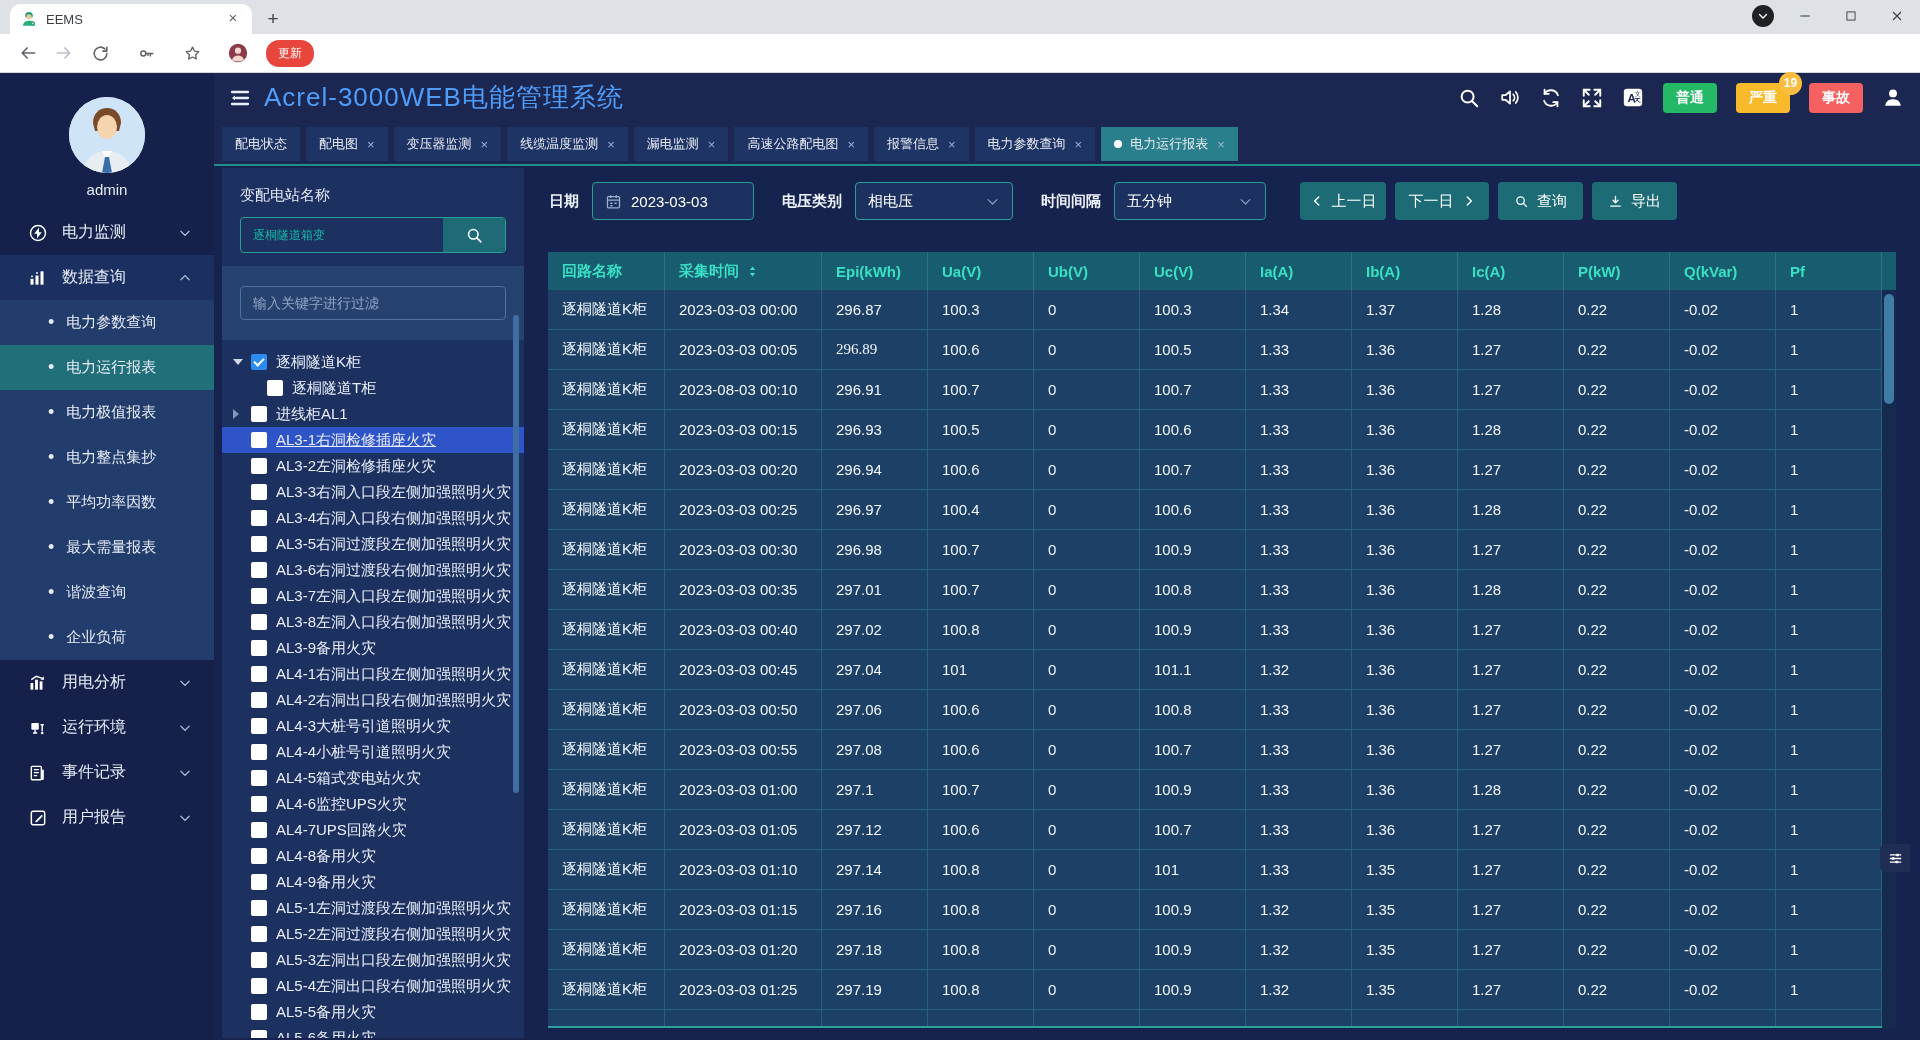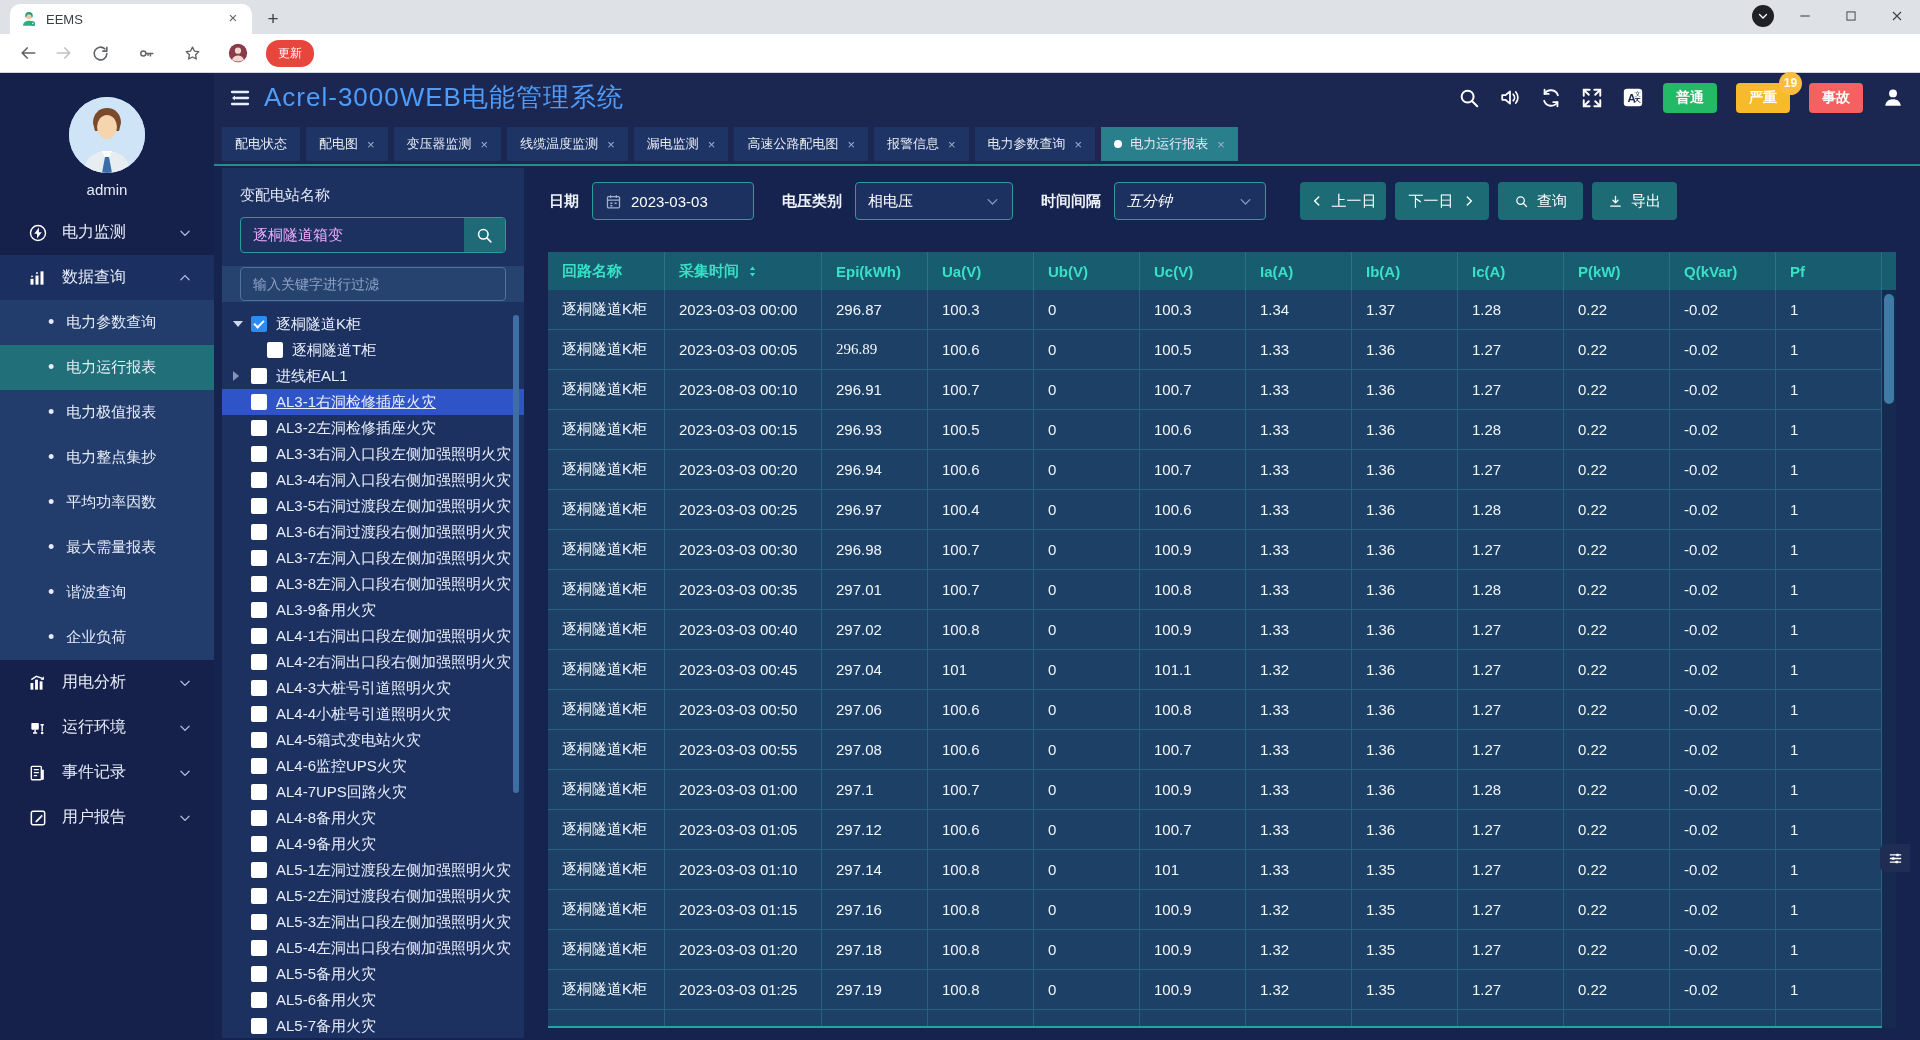--- a/index.html
+++ b/index.html
@@ -56,23 +56,23 @@
   .wtab .tclose { margin-left:9px; color:#9fb0d0; font-size:13px; }
   .wtab.active { background:#2a7f8c; }
   .wtab .dot { width:8px; height:8px; border-radius:50%; background:#fff; margin-right:8px; }
 
   .content { position:relative; height:872px; }
 
   
   .tree-panel { position:absolute; left:8px; top:2px; width:302px; height:870px; background:#1d3161; overflow:hidden; }
   .tp-label { margin:18px 18px 0; color:#e3e9f6; font-size:15px; }
   .tp-search { margin:12px 18px 0; height:36px; display:flex; border:1px solid #2a9d96; border-radius:4px; overflow:hidden; }
-  .tp-search input { flex:1; background:transparent; border:none; outline:none; color:#f0abfc; font-size:15px; padding:0 12px; font-family:inherit; }
+  .tp-search input { flex:1; background:transparent; border:none; outline:none; color:#14b8a6; font-size:12px; padding:0 12px; font-family:inherit; }
   .tp-search .sbtn { width:62px; background:#1e6b77; display:flex; align-items:center; justify-content:center; cursor:pointer; }
-  .tp-filter { margin-top:13px; background:#26426e; padding:1px 18px; }
+  .tp-filter { margin-top:13px; background:#26426e; padding:20px 18px; }
   .tp-filter input { width:100%; height:34px; background:transparent; border:1px solid #52709f; border-radius:4px; outline:none; color:#dfe6f5; font-size:14px; padding:0 12px; font-family:inherit; }
   .tp-filter input::placeholder { color:#90a4c8; }
   #tree { margin-top:9px; }
   .tnode { height:26px; display:flex; align-items:center; color:#e8eef9; font-size:15px; cursor:pointer; padding-left:11px; white-space:nowrap; }
   .tnode.lvl1 { padding-left:27px; }
   .tnode.selected { background:#2f54c7;text-decoration:underline; }
   .texp { width:18px; flex:0 0 18px; display:flex; align-items:center; }
   .tri-down { width:0; height:0; border-left:5px solid transparent; border-right:5px solid transparent; border-top:6px solid #cfd8ea; }
   .tri-right { width:0; height:0; border-top:5px solid transparent; border-bottom:5px solid transparent; border-left:6px solid #8395b9; }
   .tcheck { width:16px; height:16px; flex:0 0 16px; border-radius:2px; background:#fff; position:relative; }
@@ -626,21 +626,21 @@
               <span>2023-03-03</span>
             </span>
             <span class="tb-label" style="margin-left:28px;">电压类别</span>
             <span class="tb-input tb-select" style="width:158px; margin-left:13px;">
               <span>相电压</span>
               <svg viewBox="0 0 24 24" width="15" height="15">
                   <path d="M5 9l7 7 7-7" stroke="#8596bd" stroke-width="2.2" fill="none" stroke-linecap="round"></path>
                 </svg>
             </span>
             <span class="tb-label" style="margin-left:28px;">时间间隔</span>
-            <span class="tb-input tb-select" style="width:152px; margin-left:13px;font-style:italic;">
+            <span class="tb-input tb-select" style="width:152px; margin-left:13px;">
               <span>五分钟</span>
               <svg viewBox="0 0 24 24" width="15" height="15">
                   <path d="M5 9l7 7 7-7" stroke="#8596bd" stroke-width="2.2" fill="none" stroke-linecap="round"></path>
                 </svg>
             </span>
             <span class="tb-btn" style="width:86px; margin-left:34px;">
               <svg viewBox="0 0 24 24" width="14" height="14">
                   <path d="M15 5l-7 7 7 7" stroke="#fff" stroke-width="2.4" fill="none" stroke-linecap="round"></path>
                 </svg>
               <span>上一日</span>

